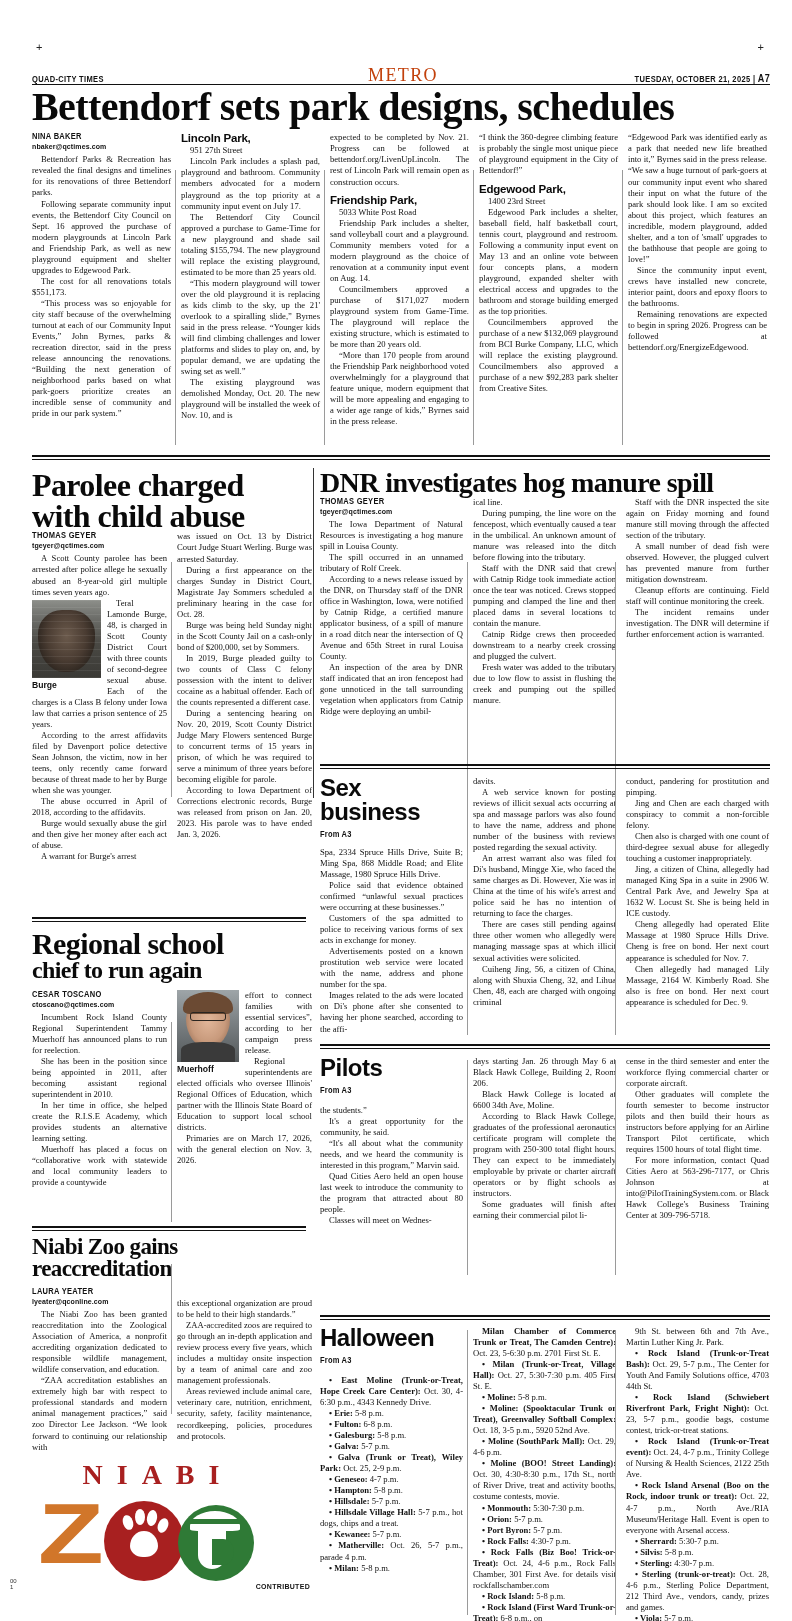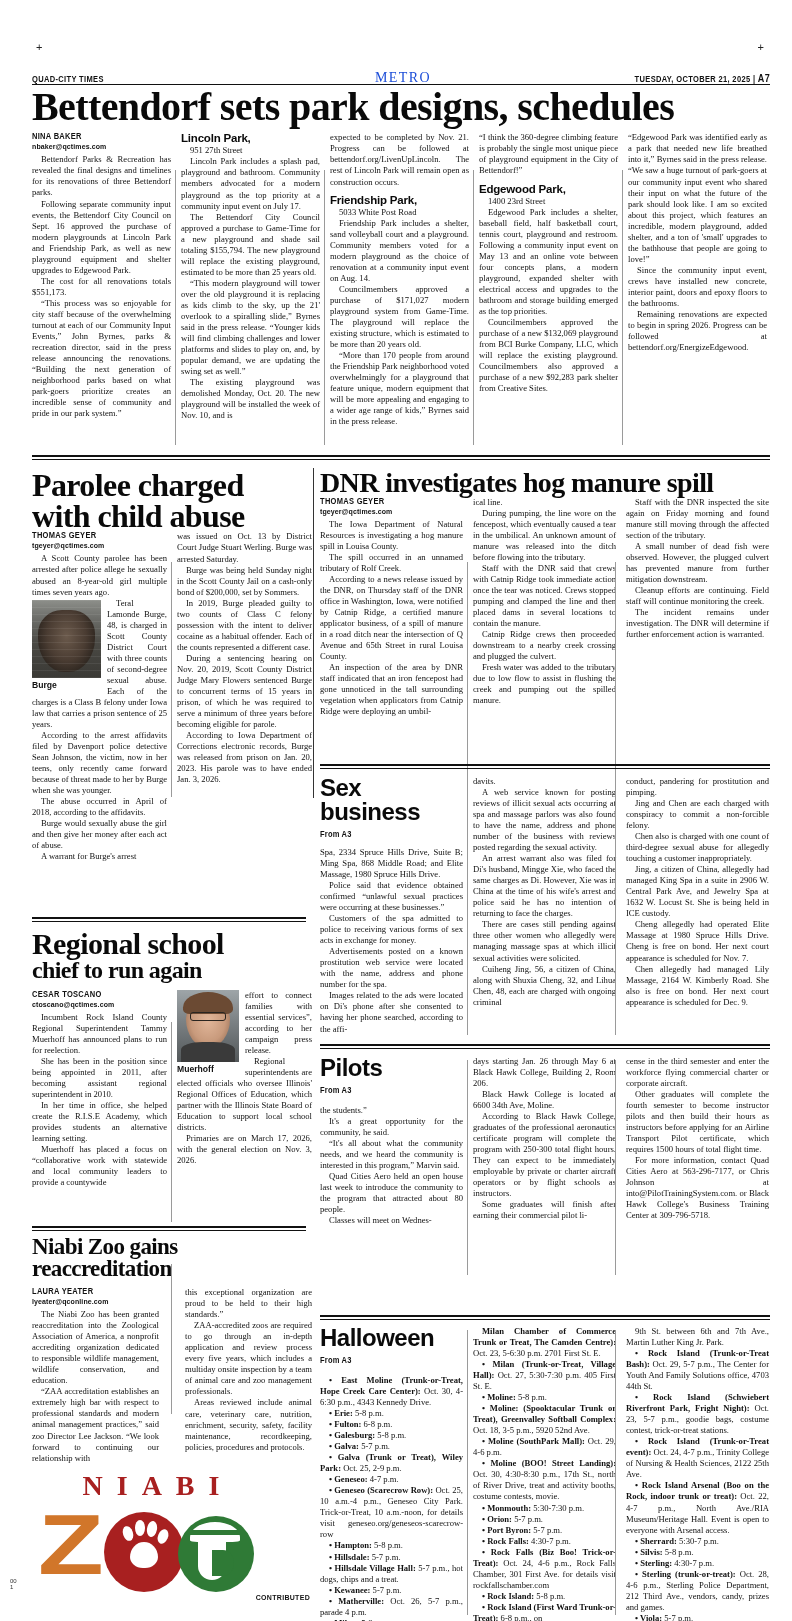--- a/index.html
+++ b/index.html
@@ -27,21 +27,21 @@
   .mast-left, .mast-right {
     font-family:"Liberation Sans", sans-serif;
     font-size:7.5px; letter-spacing:0.35px; font-weight:700;
     transform: scaleY(1.25); transform-origin: bottom;
     color:#111;
   }
   .mast-right { text-align:right; }
   .mast-right b { font-size:9px; }
   .mast-center {
     font-family:"Liberation Serif", serif;
-    font-size:14px; letter-spacing:1.4px; color:#1d4ed8;
+    font-size:18px; letter-spacing:1.4px; color:#c2410c;
     position:absolute; left:4px; right:0; text-align:center; bottom:-2px;
   }
   .mast-rule { position:absolute; left:32px; right:22px; top:84px; border-top:1.2px solid #111; }
 
   
   .hl {
     font-family:"Liberation Serif", serif;
     font-weight:700; color:#0a0a0a; line-height:0.96;
     letter-spacing:-0.6px;
   }
@@ -197,20 +197,21 @@
 
         <p class="body">Teral Lamonde Burge, 48, is charged in Scott County District Court with three counts of second-degree sexual abuse. Each of the charges is a Class B felony under Iowa law that carries a prison sentence of 25 years.</p>
         <p class="body">According to the arrest affidavits filed by Davenport police detective Sean Johnson, the victim, now in her teens, only recently came forward because of threat made to her by Burge when she was younger.</p>
         <p class="body">The abuse occurred in April of 2018, according to the affidavits.</p>
         <p class="body">Burge would sexually abuse the girl and then give her money after each act of abuse.</p>
         <p class="body">A warrant for Burge's arrest</p>
       </div>
 
       <div style="width:135px;">
         <p class="body nofirst">was issued on Oct. 13 by District Court Judge Stuart Werling. Burge was arrested Saturday.</p>
+        <p class="body">During a first appearance on the charges Sunday in District Court, Magistrate Jay Sommers scheduled a preliminary hearing in the case for Oct. 28.</p>
         <p class="body">Burge was being held Sunday night in the Scott County Jail on a cash-only bond of $200,000, set by Sommers.</p>
         <p class="body">In 2019, Burge pleaded guilty to two counts of Class C felony possession with the intent to deliver cocaine as a habitual offender. Each of the counts represented a different case.</p>
         <p class="body">During a sentencing hearing on Nov. 20, 2019, Scott County District Judge Mary Flowers sentenced Burge to concurrent terms of 15 years in prison, of which he was required to serve a minimum of three years before becoming eligible for parole.</p>
         <p class="body">According to Iowa Department of Corrections electronic records, Burge was released from prison on Jan. 20, 2023. His parole was to have ended Jan. 3, 2026.</p>
       </div>
     </div>
   </div>
 
   <div style="position:absolute; left:320px; right:22px; top:470px;">
     <div class="hl" style="font-size:28px; margin-bottom:0;">DNR investigates hog manure spill</div>
@@ -346,21 +347,21 @@
     </div>
   </div>
   <div class="vrule" style="left:467px; top:1060px; height:215px;"></div>
   <div class="vrule" style="left:615px; top:1060px; height:215px;"></div>
 
   <div class="rule-thick" style="position:absolute; left:32px; right:486px; top:1226px;"></div>
   <div class="rule-thin" style="position:absolute; left:32px; right:486px; top:1230px;"></div>
 
   <div style="position:absolute; left:32px; top:1236px; width:280px;">
     <div class="hl" style="font-size:23px; margin-bottom:7px;">Niabi Zoo gains reaccreditation</div>
-    <div style="display:flex; gap:26px; align-items:flex-start;">
+    <div style="display:flex; gap:10px; align-items:center;">
       <div style="width:135px;">
         <div class="byline-name">LAURA YEATER</div>
         <div class="byline-mail">lyeater@qconline.com</div>
         <p class="body">The Niabi Zoo has been granted reaccreditation into the Zoological Association of America, a nonprofit accrediting organization dedicated to responsible wildlife management, wildlife conservation, and education.</p>
         <p class="body">“ZAA accreditation establishes an extremely high bar with respect to professional standards and modern animal management practices,” said zoo Director Lee Jackson. “We look forward to continuing our relationship with</p>
       </div>
       <div style="width:135px;">
         <p class="body nofirst">this exceptional organization are proud to be held to their high standards.”</p>
         <p class="body">ZAA-accredited zoos are required to go through an in-depth application and review process every five years, which includes a multiday onsite inspection by a team of animal care and zoo management professionals.</p>
         <p class="body">Areas reviewed include animal care, veterinary care, nutrition, enrichment, security, safety, facility maintenance, recordkeeping, policies, procedures and protocols.</p>
@@ -408,21 +409,20 @@
         <div class="jump-head">Halloween</div>
         <div class="jump-from" style="margin-bottom:10px;">From A3</div>
         <div>
             <p class="lst"><b>• East Moline (Trunk-or-Treat, Hope Creek Care Center):</b><span> Oct. 30, 4-6:30 p.m., 4343 Kennedy Drive.</span></p>
             <p class="lst"><b>• Erie:</b><span> 5-8 p.m.</span></p>
             <p class="lst"><b>• Fulton:</b><span> 6-8 p.m.</span></p>
             <p class="lst"><b>• Galesburg:</b><span> 5-8 p.m.</span></p>
             <p class="lst"><b>• Galva:</b><span> 5-7 p.m.</span></p>
             <p class="lst"><b>• Galva (Trunk or Treat), Wiley Park:</b><span> Oct. 25, 2-9 p.m.</span></p>
             <p class="lst"><b>• Geneseo:</b><span> 4-7 p.m.</span></p>
-            <p class="lst"><b>• Geneseo (Scarecrow Row):</b><span> Oct. 25, 10 a.m.-4 p.m., Geneseo City Park. Trick-or-Treat, 10 a.m.-noon, for details visit geneseo.org/geneseos-scarecrow-row</span></p>
             <p class="lst"><b>• Hampton:</b><span> 5-8 p.m.</span></p>
             <p class="lst"><b>• Hillsdale:</b><span> 5-7 p.m.</span></p>
             <p class="lst"><b>• Hillsdale Village Hall:</b><span> 5-7 p.m., hot dogs, chips and a treat.</span></p>
             <p class="lst"><b>• Kewanee:</b><span> 5-7 p.m.</span></p>
             <p class="lst"><b>• Matherville:</b><span> Oct. 26, 5-7 p.m., parade 4 p.m.</span></p>
             <p class="lst"><b>• Milan:</b><span> 5-8 p.m.</span></p>
           </div>
       </div>
       <div style="width:143px;">
         <div>

